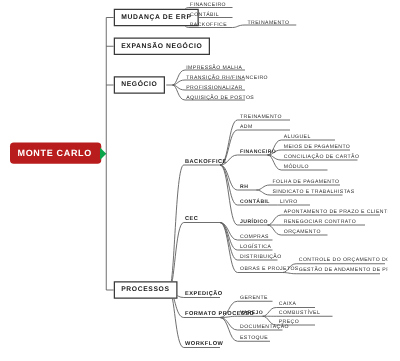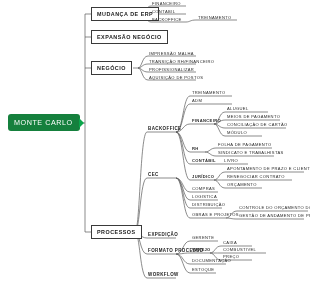--- a/index.html
+++ b/index.html
@@ -9,22 +9,22 @@
     -webkit-font-smoothing:none;
   }
   #canvas{position:absolute;inset:0;width:310px;height:289px;}
   svg.wires{position:absolute;left:0;top:0;width:310px;height:289px;overflow:visible;}
   svg.wires path, svg.wires line{fill:none;stroke:#5a5a5a;stroke-width:.7;}
 
   .node{position:absolute;white-space:nowrap;line-height:1;}
 
   
   .root{
-    background:#15803d;color:#ffffff;
-    font-size:7.2px;font-weight:normal;letter-spacing:.55px;
+    background:#b91c1c;color:#ffffff;
+    font-size:7.2px;font-weight:bold;letter-spacing:.55px;
     padding:5px 7px 5px 6px;
     border-radius:3px;
   }
   .root::after{
     content:"";position:absolute;right:-4px;top:50%;
     transform:translateY(-50%);
     border-top:5px solid transparent;border-bottom:5px solid transparent;
     border-left:5px solid #0aa54a;
   }
 

